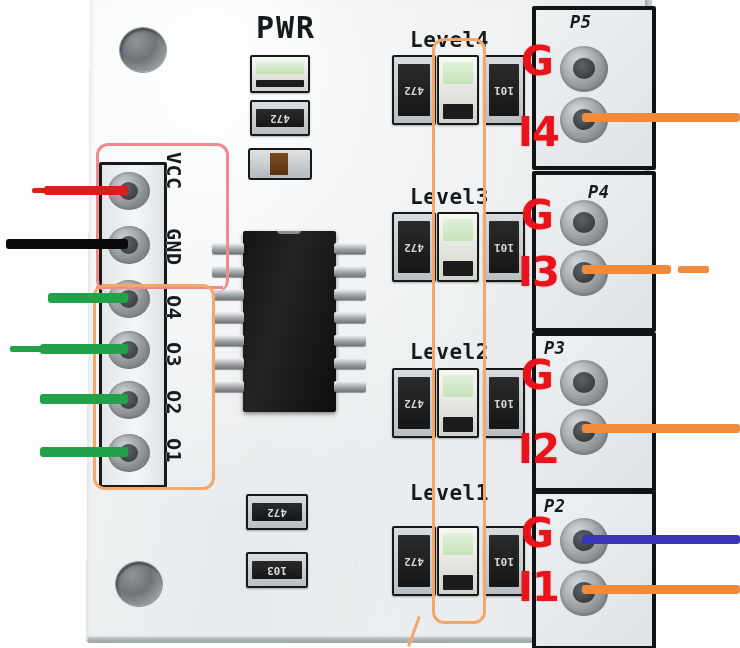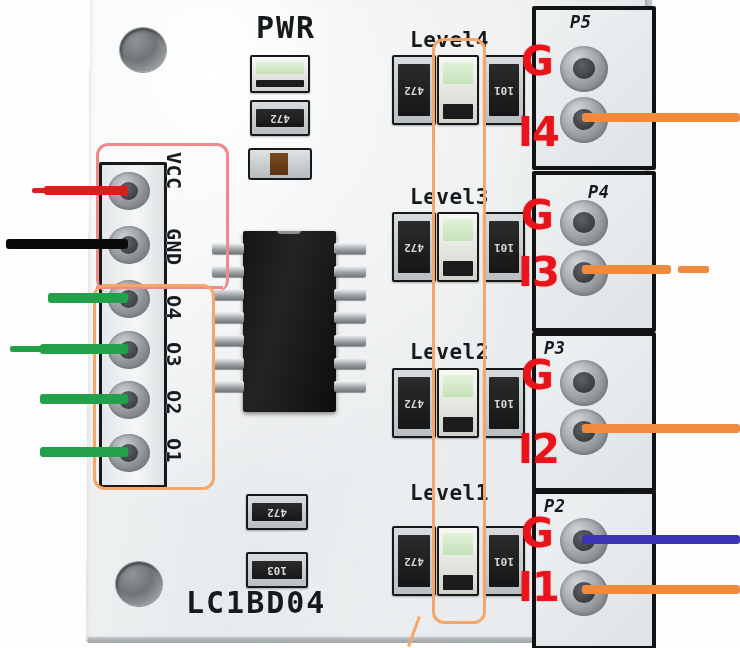--- a/index.html
+++ b/index.html
@@ -276,21 +276,20 @@
 
   <div class="smd" style="left:246px;top:494px;width:58px;height:32px;">
     <div class="body"></div>
     <div class="code">472</div>
   </div>
   <div class="smd" style="left:246px;top:552px;width:58px;height:32px;">
     <div class="body"></div>
     <div class="code">103</div>
   </div>
 
-  <div class="silk lg" style="left:186px;top:585px;">LC1BD04</div>
 
   <div class="abox pink" style="left:96px;top:143px;width:127px;height:146px;border-right-width:3px;border-bottom:none;"></div>
   <div style="position:absolute;left:96px;top:286px;width:127px;height:3px;background:#f08a8a;"></div>
 
   <div class="abox orange" style="left:93px;top:284px;width:116px;height:200px;"></div>
 
   <div class="abox orange" style="left:432px;top:38px;width:48px;height:580px;"></div>
   <div class="obox-tail" style="left:418px;top:616px;width:3px;height:32px;transform:rotate(20deg);transform-origin:top left;"></div>
 
   <div class="wire" style="left:44px;top:186px;width:84px;height:9px;background:#e01b1b;"></div>

